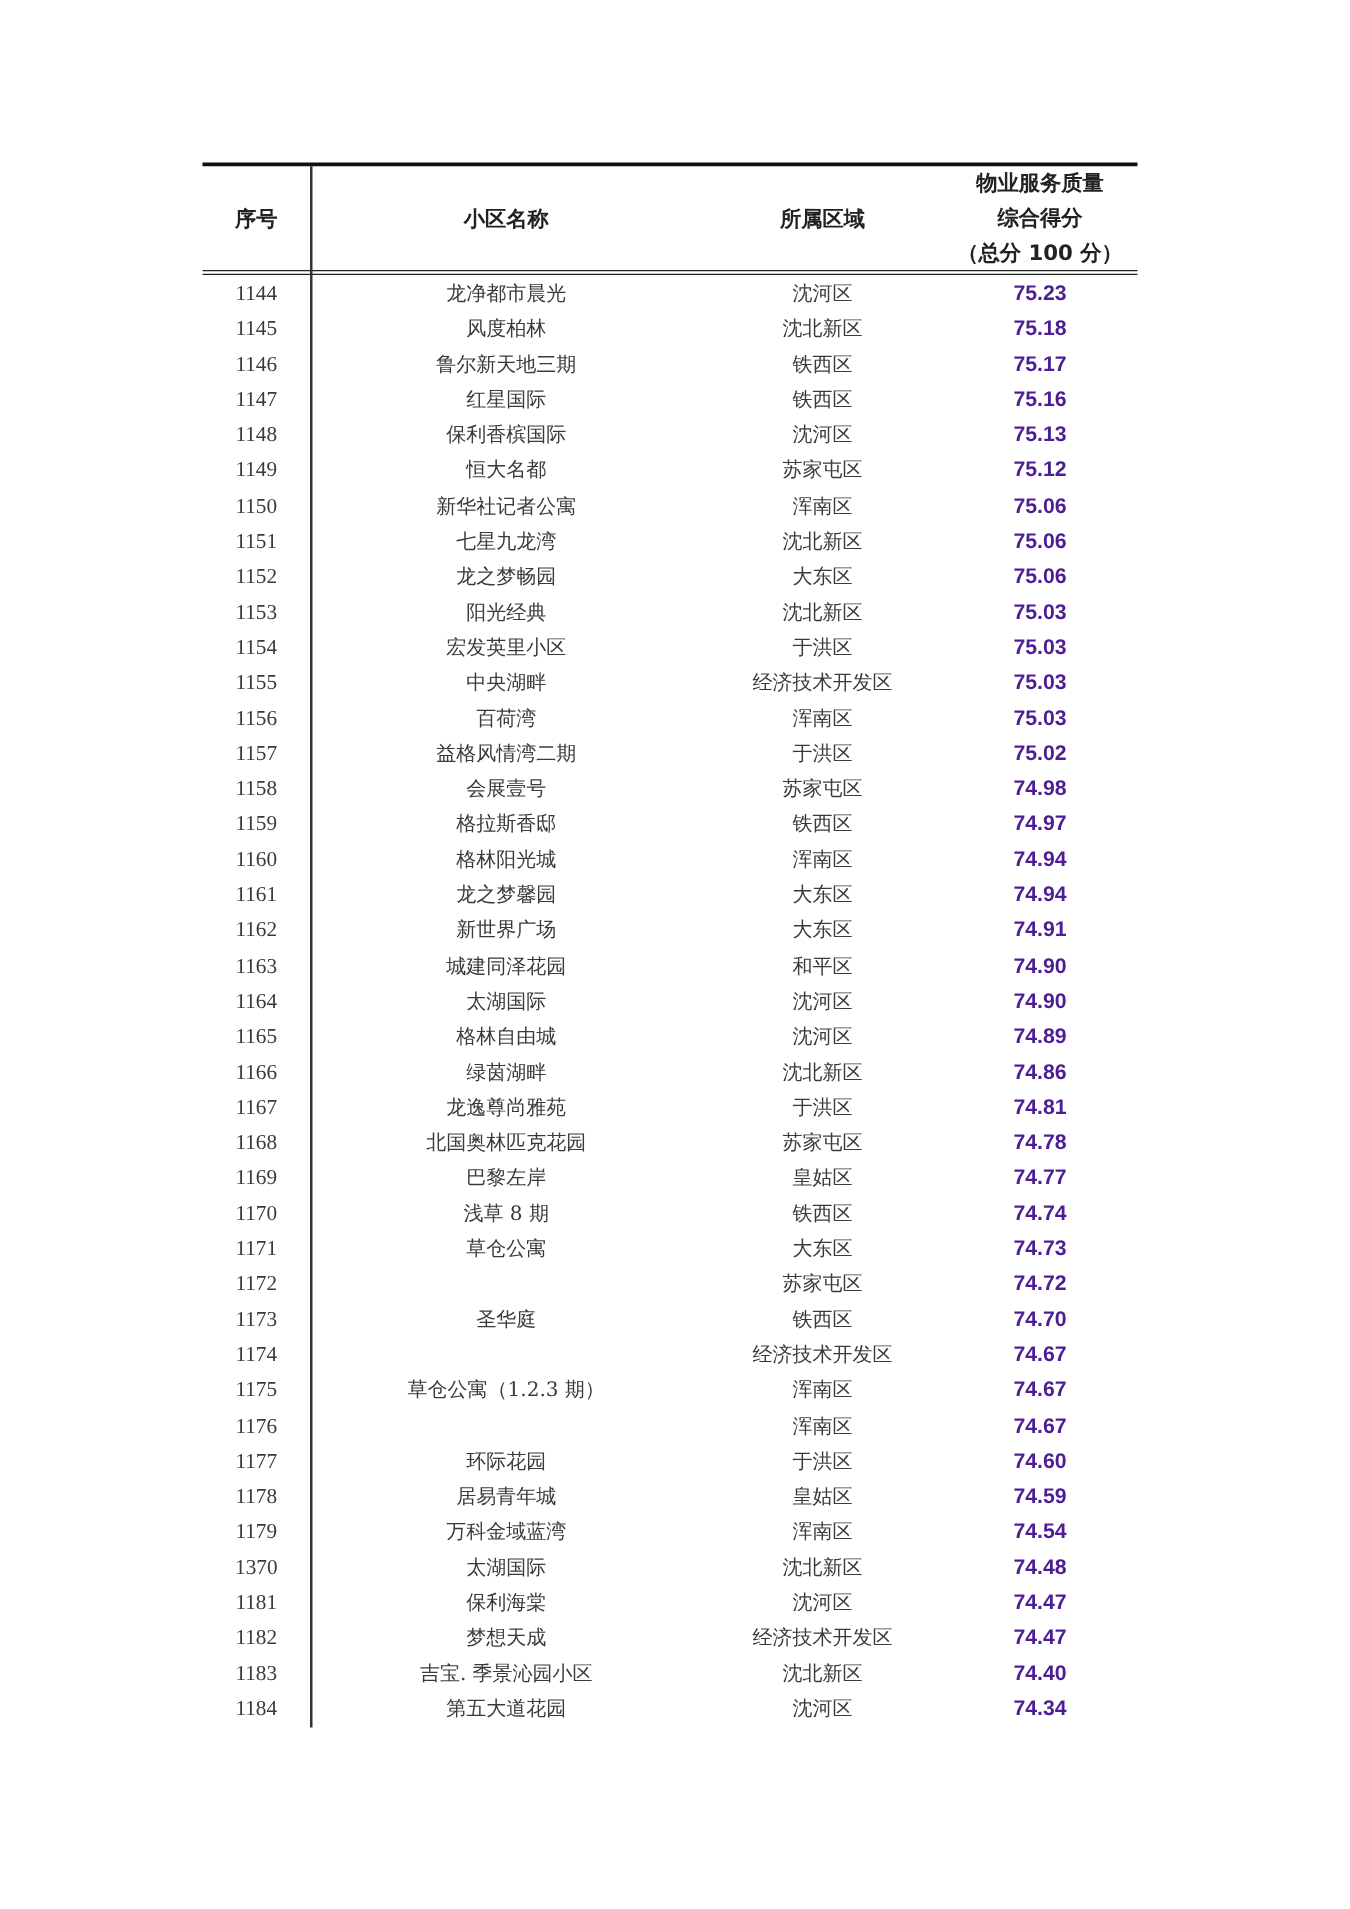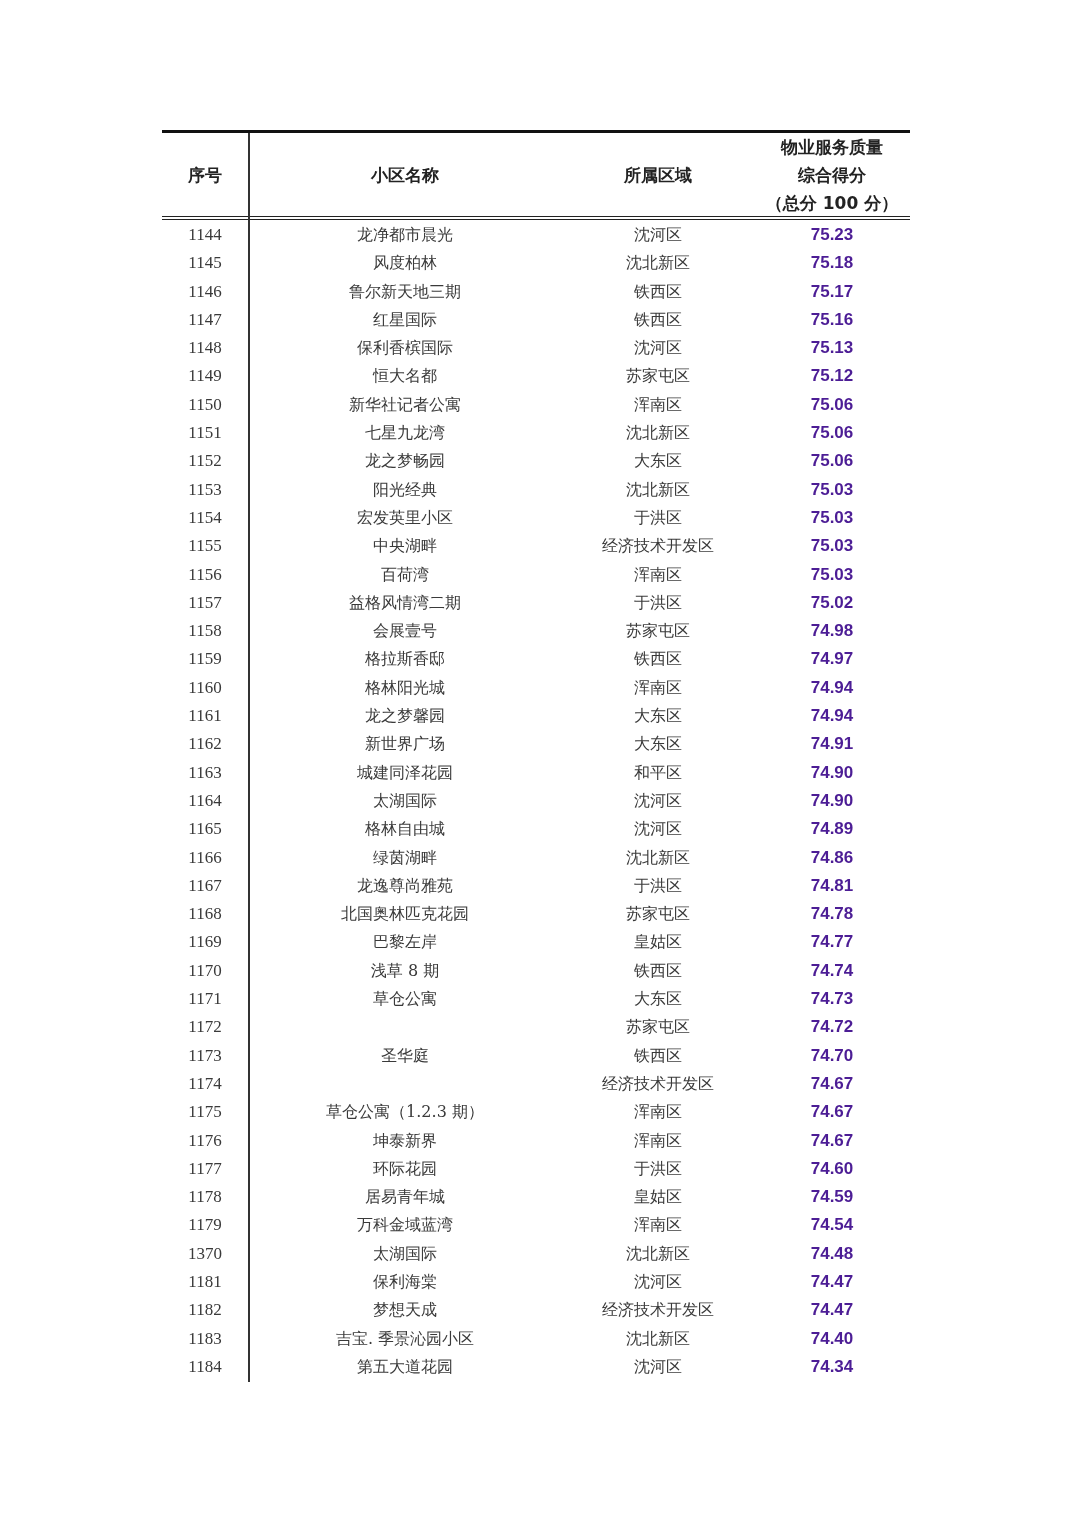--- a/index.html
+++ b/index.html
@@ -318,21 +318,20 @@
         <div class="cell c-score">74.67</div>
       </div>
       <div class="row">
         <div class="cell c-seq">1175</div>
         <div class="cell c-name">草仓公寓（1.2.3 期）</div>
         <div class="cell c-area">浑南区</div>
         <div class="cell c-score">74.67</div>
       </div>
       <div class="row">
         <div class="cell c-seq">1176</div>
-        <div class="cell c-name">坤泰新界</div>
         <div class="cell c-area">浑南区</div>
         <div class="cell c-score">74.67</div>
       </div>
       <div class="row">
         <div class="cell c-seq">1177</div>
         <div class="cell c-name">环际花园</div>
         <div class="cell c-area">于洪区</div>
         <div class="cell c-score">74.60</div>
       </div>
       <div class="row">

